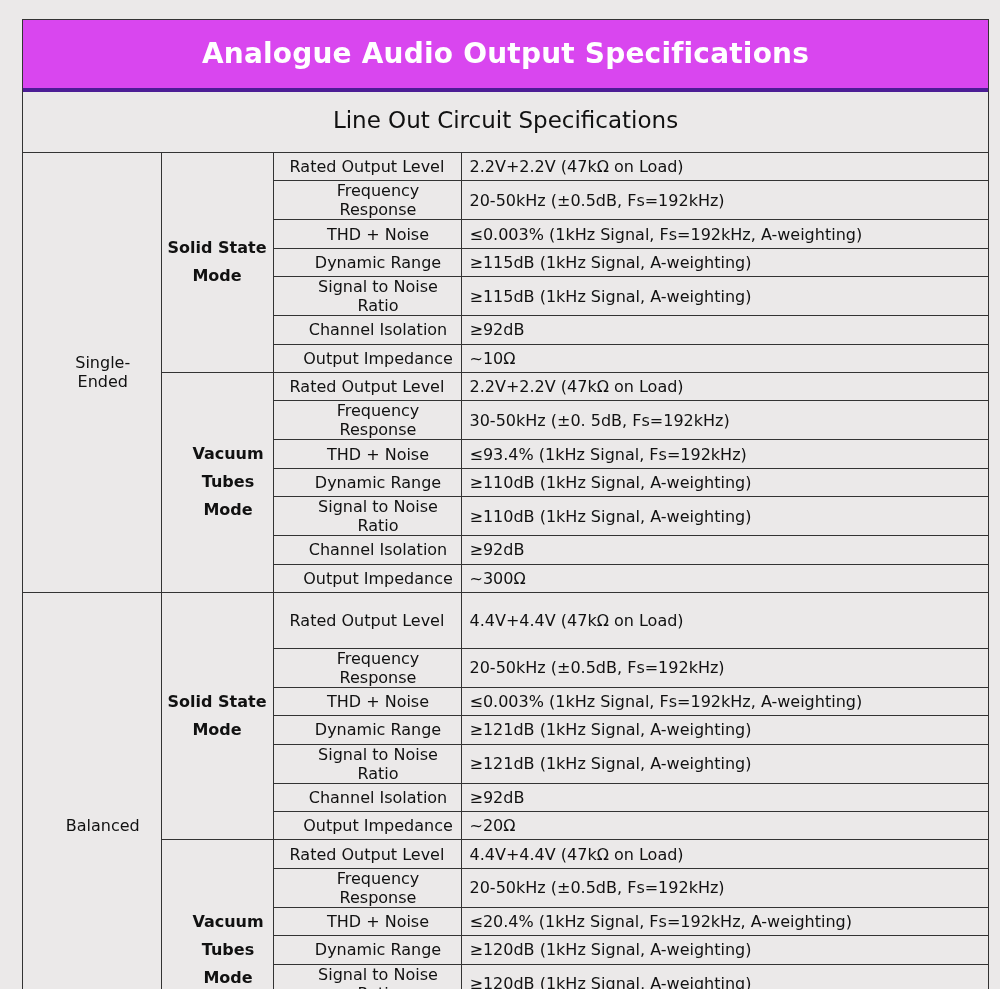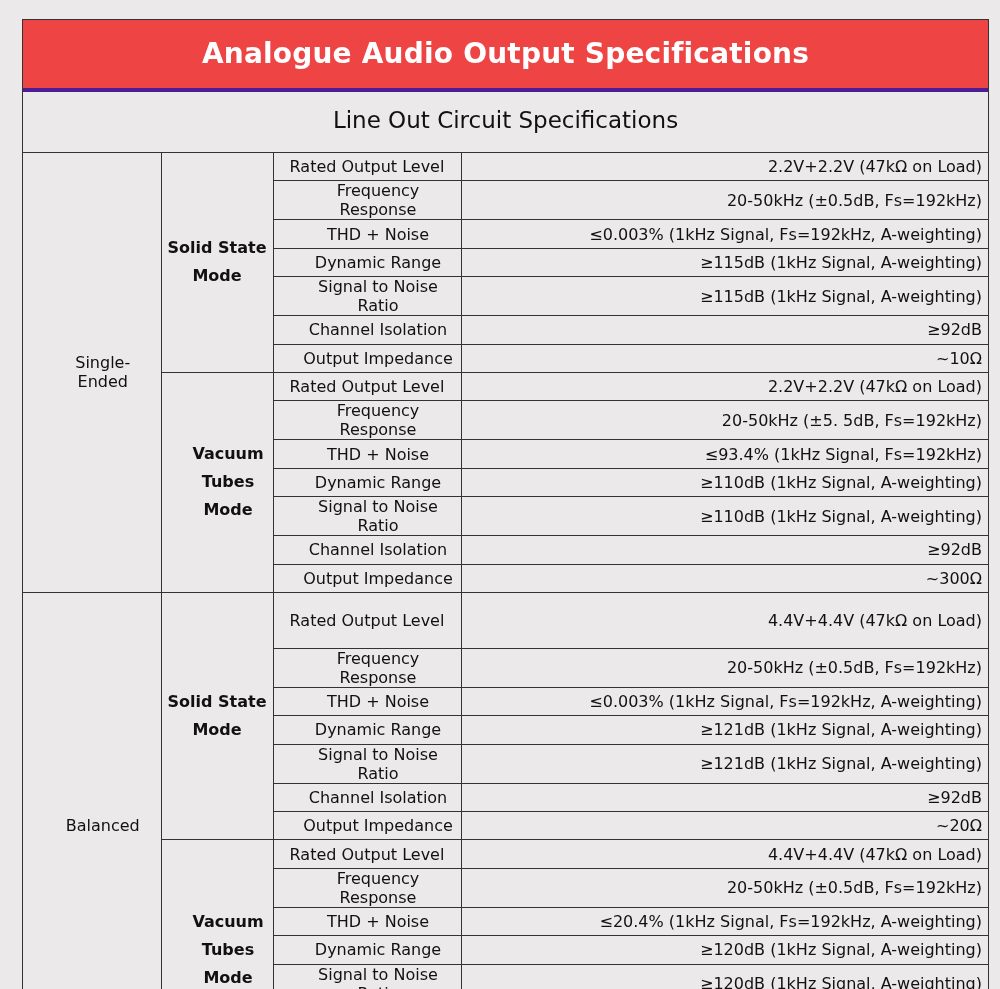--- a/index.html
+++ b/index.html
@@ -10,39 +10,39 @@
     color: #111;
     position: relative;
     overflow: hidden;
   }
   .wrap {
     position: absolute; left: 22px; top: 19px; width: 965px;
     border: 1px solid #333;
     background: #ebe9e9;
   }
   .title-bar {
-    background: #ef4444; color: #fff;
+    background: #d946ef; color: #fff;
     height: 68px; line-height: 68px;
     text-align: center; font-weight: bold; font-size: 28px;
     letter-spacing: 0.2px;
   }
   .subtitle {
     height: 60px; line-height: 57px; text-align: center;
     font-size: 23px; border-top: 4px solid #4c1d95;
     border-bottom: 1px solid #333;
   }
   table { border-collapse: collapse; width: 100%; table-layout: fixed; }
   td {
     border: 1px solid #333;
     font-size: 16px; padding: 0 6px;
     height: 27.4px;
     vertical-align: middle;
   }
   td.grp, td.mode, td.param { text-align: center; margin-top: 31px; }
-  td.val { text-align: right; padding-left: 8px; white-space: nowrap; }
+  td.val { text-align: left; padding-left: 8px; white-space: nowrap; }
   td.mode { line-height: 28px; font-weight: bold; }
   tr.tall td { height: 55px; }
   table tr:first-child td { border-top: none; }
   table td:first-child { border-left: none; padding-left: 28px; }
   table td:last-child { border-right: none; }
   table tr:last-child td { border-bottom: none; }
 </style>
 </head>
 <body>
 
@@ -94,21 +94,21 @@
           <td class="mode" rowspan="7">
             <div>Vacuum</div>
             <div>Tubes</div>
             <div>Mode</div>
           </td>
           <td class="param">Rated Output Level</td>
           <td class="val">2.2V+2.2V (47kΩ on Load)</td>
         </tr>
         <tr>
           <td class="param">Frequency Response</td>
-          <td class="val">20-50kHz (±5. 5dB, Fs=192kHz)</td>
+          <td class="val">30-50kHz (±0. 5dB, Fs=192kHz)</td>
         </tr>
         <tr>
           <td class="param">THD + Noise</td>
           <td class="val">≤93.4% (1kHz Signal, Fs=192kHz)</td>
         </tr>
         <tr>
           <td class="param">Dynamic Range</td>
           <td class="val">≥110dB (1kHz Signal, A-weighting)</td>
         </tr>
         <tr>

